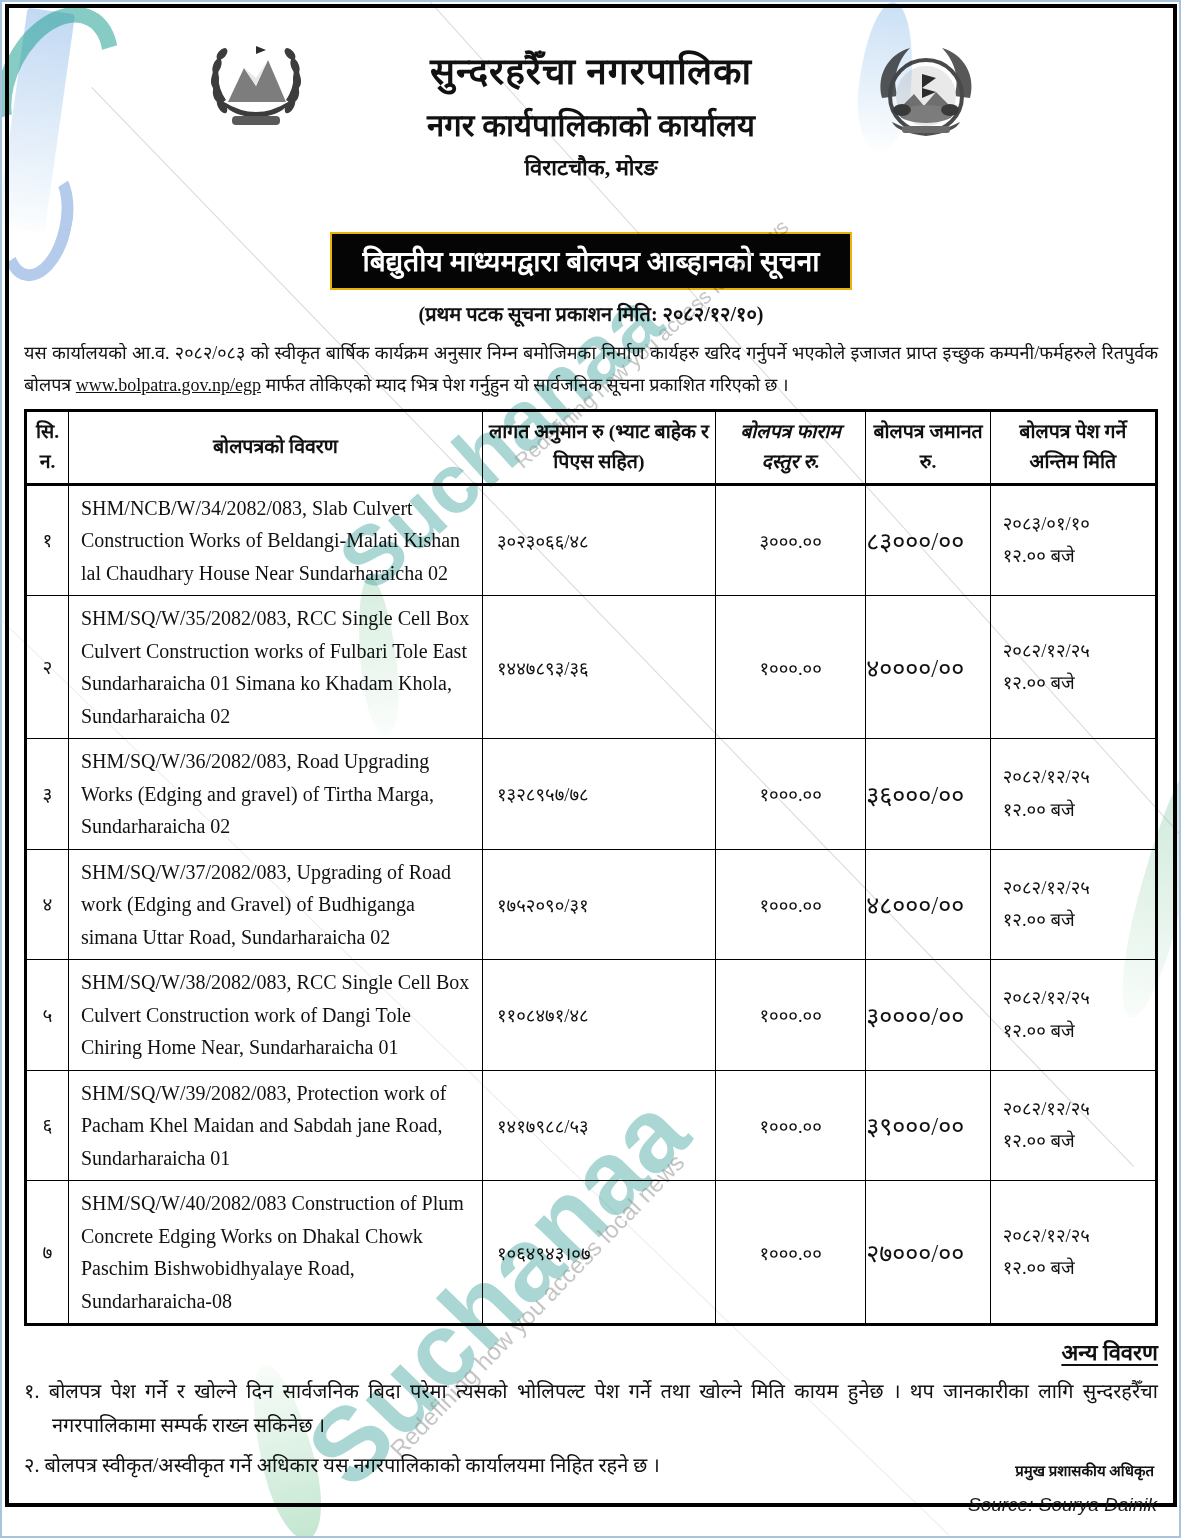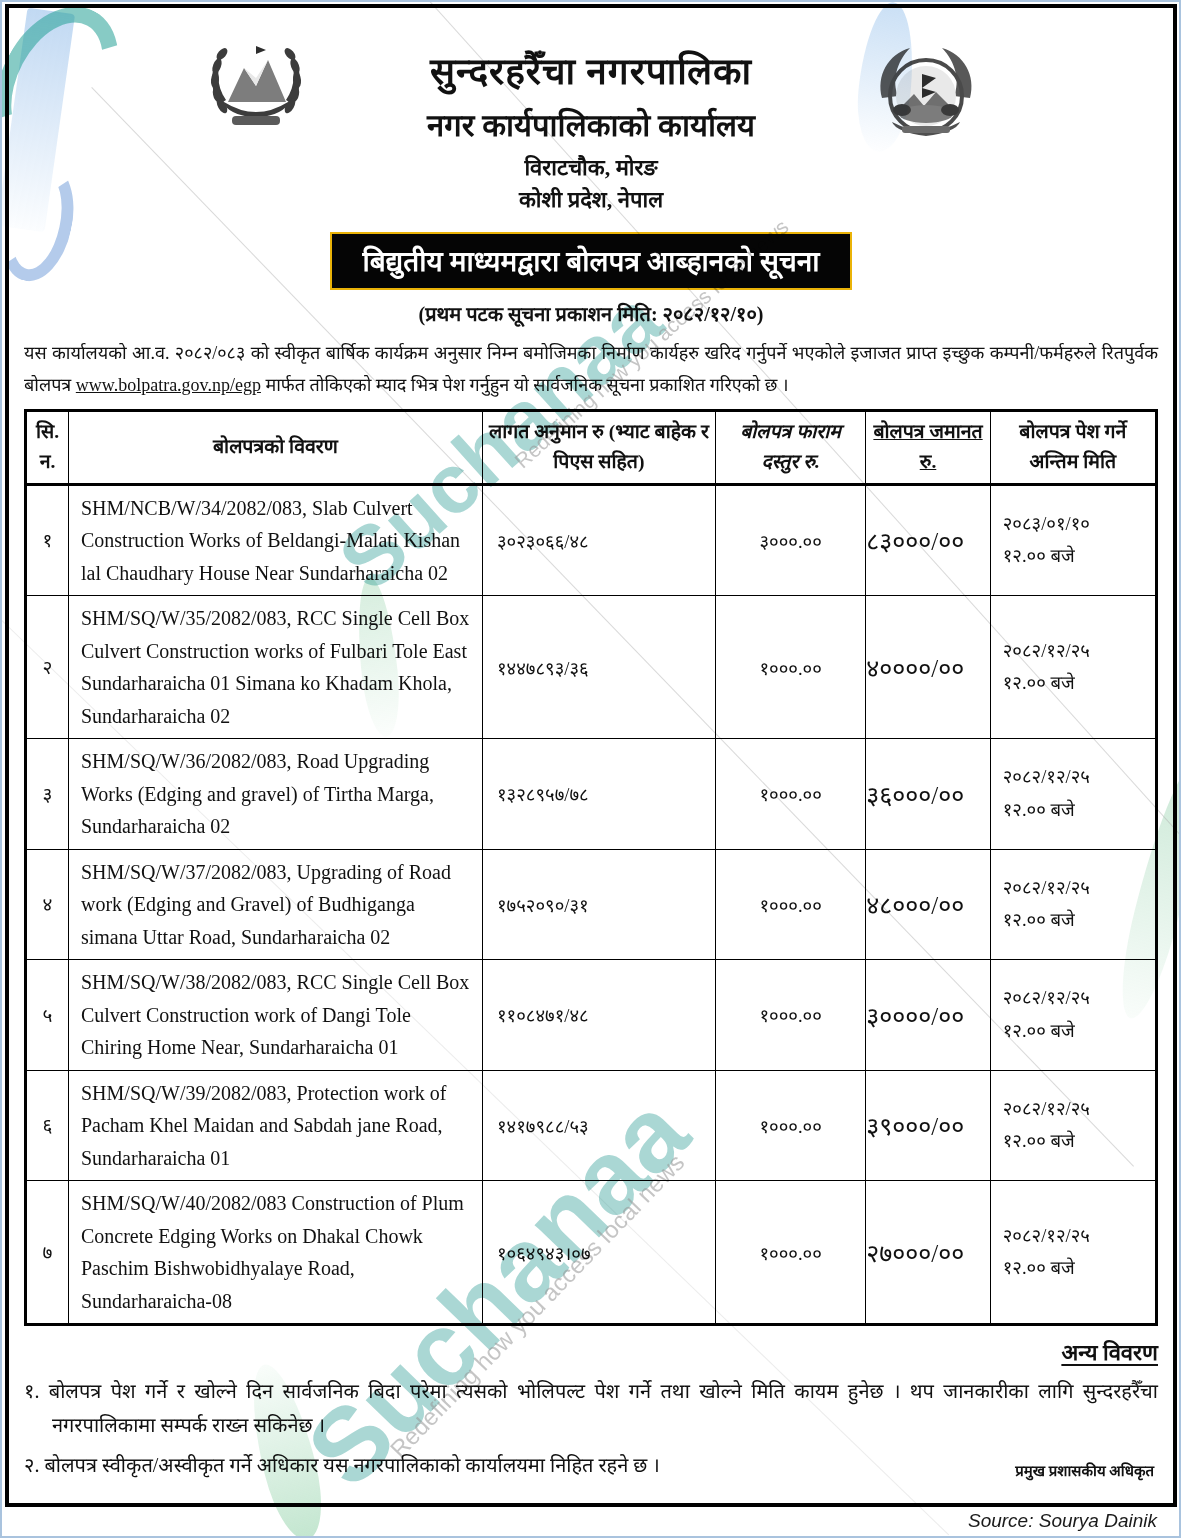--- a/index.html
+++ b/index.html
@@ -63,35 +63,35 @@
     padding:5px 4px; line-height:1.55;
     border-bottom:3px solid #000;
   }
   td.c-sn   { width:3.8%;  text-align:center; font-size:19px; }
   td.c-desc { width:36.6%; font-size:20px; line-height:32.5px; padding:6px 8px 6px 12px; }
   td.c-cost { width:20.6%; font-size:18.5px; padding-left:14px; }
   td.c-fee  { width:13.3%; font-size:18.5px; text-align:center; }
   td.c-dep  { width:11.0%; font-size:25px; text-align:left; }
   td.c-date { width:14.7%; font-size:18.5px; line-height:1.75; padding-left:12px; }
   th.h-sn { width:3.8%; } th.h-desc { width:36.6%; } th.h-cost { width:20.6%; }
-  th.h-fee { width:13.3%;font-style:italic; } th.h-dep { width:11.0%;text-decoration:underline; } th.h-date { width:14.7%; }
+  th.h-fee { width:13.3%;font-style:italic; } th.h-dep { width:11.0%; } th.h-date { width:14.7%; }
 
   
   .other-heading {
     font-size:22px; font-weight:bold; margin-top:10px;
     text-decoration:underline; text-underline-offset:4px;text-align:right;
   }
   .note { font-size:20px; line-height:1.7; margin-top:8px;
           padding-left:28px; text-indent:-28px; text-align:justify; }
   .bottom-row { display:flex; align-items:flex-end; margin-top:6px; }
   .bottom-row .note { flex:1; margin-top:0; }
   .signature { white-space:nowrap; font-weight:bold; font-size:15px; padding:0 4px 2px 30px; }
 
   .source-line {
-    position:absolute; right:22px; bottom:4px; z-index:3;
+    position:absolute; right:22px; bottom:20px; z-index:3;
     font-family:"Liberation Sans","DejaVu Sans",sans-serif;
     font-style:italic; font-size:19px; color:#1a1a1a;
   }
 
   
   .decor { position:absolute; inset:0; z-index:2; pointer-events:none; mix-blend-mode:multiply; }
   .wm-brand {
     position:absolute;
     font-family:"Liberation Sans","DejaVu Sans",sans-serif;
     font-weight:bold; color:rgba(31,149,143,0.38);
@@ -163,21 +163,20 @@
         <ellipse cx="40" cy="72" rx="9" ry="6" fill="#3a3a3a"></ellipse>
         <ellipse cx="88" cy="72" rx="9" ry="6" fill="#3a3a3a"></ellipse>
         <path d="M30 84 Q64 102 98 84 Q94 94 64 98 Q34 94 30 84 Z" fill="#4f4f4f"></path>
         <rect x="40" y="88" width="48" height="7" rx="3" fill="#6a6a6a"></rect>
       </g>
     </svg>
 
     <div class="title-main">सुन्दरहरैँचा नगरपालिका</div>
     <div class="title-office">नगर कार्यपालिकाको कार्यालय</div>
     <div class="addr1">विराटचौक, मोरङ</div>
-    <div class="addr2">कोशी प्रदेश, नेपाल</div>
   </div>
 
   <div class="banner">बिद्युतीय माध्यमद्वारा बोलपत्र आब्हानको सूचना</div>
 
   <div class="pubdate">(प्रथम पटक सूचना प्रकाशन मिति: २०८२/१२/१०)</div>
 
   <div class="intro"><span>यस कार्यालयको आ.व. २०८२/०८३ को स्वीकृत बार्षिक कार्यक्रम अनुसार निम्न बमोजिमका निर्माण कार्यहरु खरिद गर्नुपर्ने भएकोले इजाजत प्राप्त इच्छुक कम्पनी/फर्महरुले रितपुर्वक बोलपत्र </span><a href="#">www.bolpatra.gov.np/egp</a><span> मार्फत तोकिएको म्याद भित्र पेश गर्नुहुन यो सार्वजनिक सूचना प्रकाशित गरिएको छ ।</span></div>
 
   <table class="tender">
     <thead>

